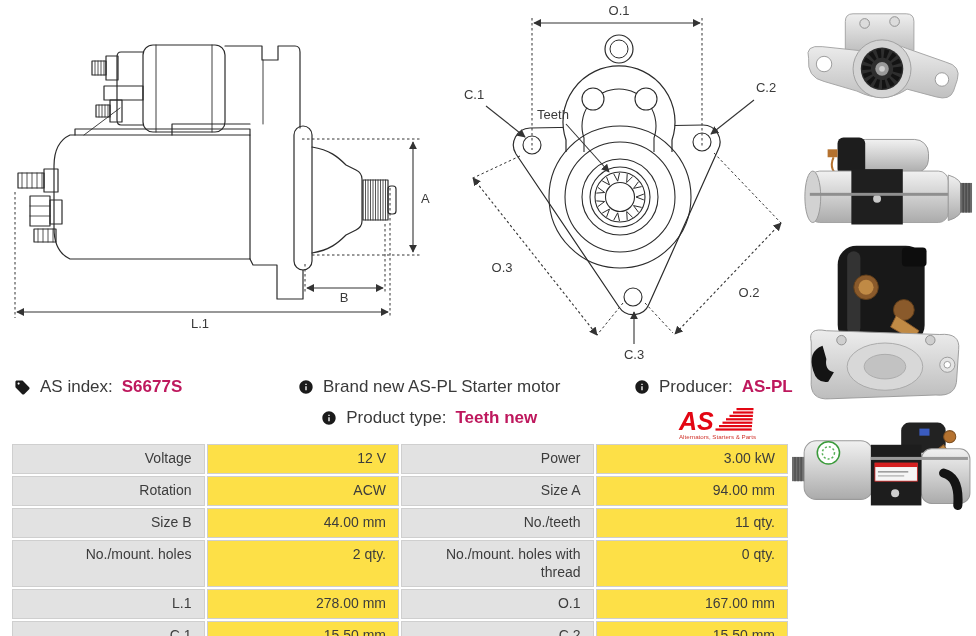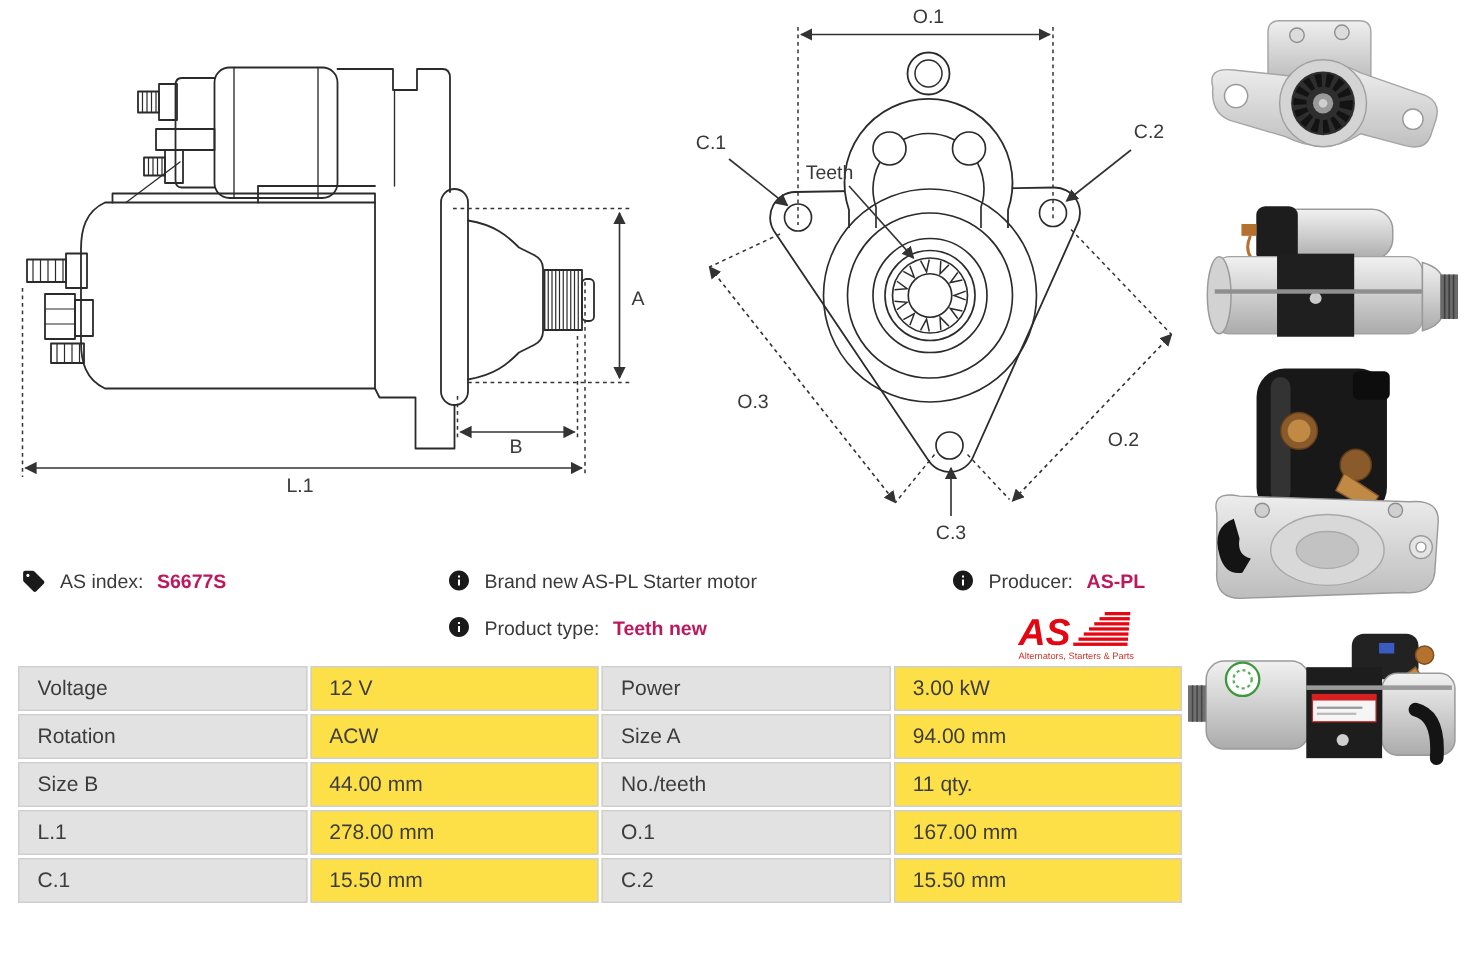--- a/index.html
+++ b/index.html
@@ -3,27 +3,27 @@
 <meta charset="utf-8">
 <style>
   html,body{margin:0;padding:0;background:#fff;}
   #page{position:relative;width:976px;height:636px;background:#fff;overflow:hidden;
         font-family:"Liberation Sans",sans-serif;color:#3c3c3c;}
   svg text{font-family:"Liberation Sans",sans-serif;}
   .dlabel{font-size:13px;fill:#3a3a3a;}
   .abs{position:absolute;}
   
   .info-col{position:absolute;top:374px;}
-  .info-line{display:flex;align-items:center;gap:9px;height:26px;margin-bottom:5px;font-size:13px;color:#3a3a3a;white-space:nowrap;}
+  .info-line{display:flex;align-items:center;gap:9px;height:26px;margin-bottom:5px;font-size:17px;color:#3a3a3a;white-space:nowrap;justify-content:center;}
   .info-line b{color:#be185d;}
   .red-badge{color:#e30613;font-weight:bold;}
   .logo-wrap{margin-top:1px;width:122px;display:flex;justify-content:flex-end;}
   
   table.spec{position:absolute;left:10px;top:442px;width:780px;border-collapse:separate;border-spacing:2px;table-layout:fixed;font-size:14px;color:#3c3c3c;}
-  table.spec td{border:1px solid #cfcfcf;padding:4px 12px 5px 12px;vertical-align:top;line-height:18px;height:19px;}
+  table.spec td{border:1px solid #cfcfcf;padding:4px 12px 5px 12px;text-align:right;vertical-align:top;line-height:18px;height:19px;}
   td.lbl{background:#e2e2e2;}
   td.val{background:#fde047;margin-left:48px;}
 </style>
 </head>
 <body>
 
 <div id="page">
 
   <svg class="abs" style="left:0;top:2px;" width="440" height="358" viewBox="0 0 440 358">
     <defs>
@@ -305,20 +305,26 @@
         <td class="lbl">Size A</td>
         <td class="val">94.00 mm</td>
       </tr>
       <tr>
         <td class="lbl">Size B</td>
         <td class="val">44.00 mm</td>
         <td class="lbl">No./teeth</td>
         <td class="val">11 qty.</td>
       </tr>
       <tr>
+        <td class="lbl">No./mount. holes</td>
+        <td class="val">2 qty.</td>
+        <td class="lbl">No./mount. holes with thread</td>
+        <td class="val">0 qty.</td>
+      </tr>
+      <tr>
         <td class="lbl">L.1</td>
         <td class="val">278.00 mm</td>
         <td class="lbl">O.1</td>
         <td class="val">167.00 mm</td>
       </tr>
       <tr>
         <td class="lbl">C.1</td>
         <td class="val">15.50 mm</td>
         <td class="lbl">C.2</td>
         <td class="val">15.50 mm</td>

